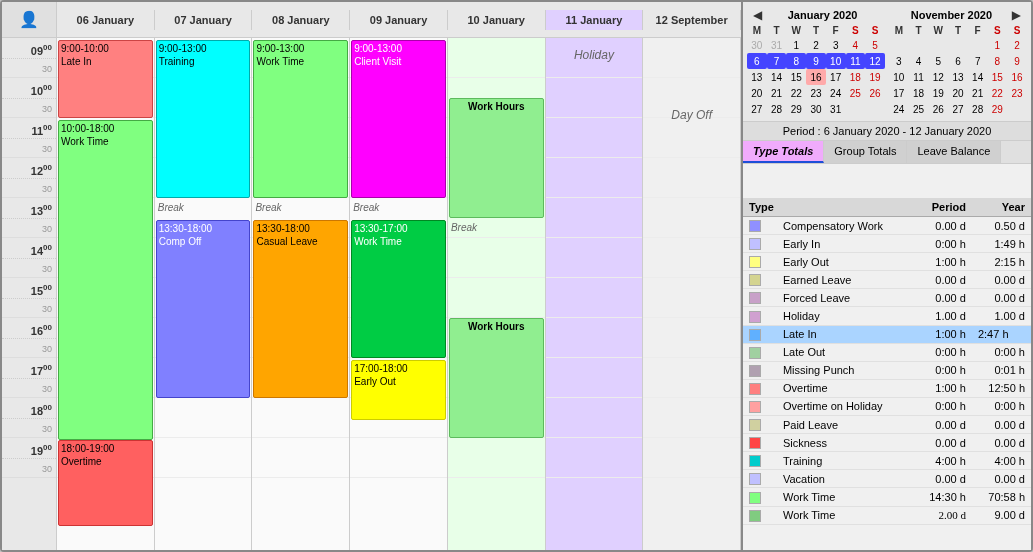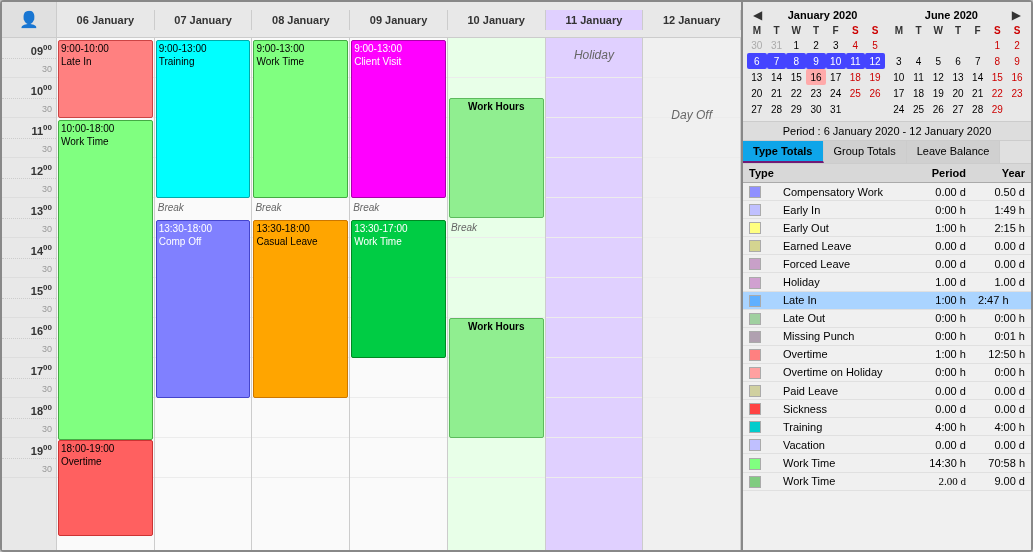--- a/index.html
+++ b/index.html
@@ -237,35 +237,37 @@
     
     .tab {
       padding: 4px 10px;
       cursor: pointer;
       font-size: 11px;
       border-right: 1px solid #ccc;
       background: #d0d0d0;
     }
     
     .tab.active {
-      background: #0ea5e9;
-      border-bottom: 2px solid #701a75;
+      background: #f0abfc;
+      border-bottom: 2px solid #1d4ed8;
       font-weight: bold;
+      font-style: italic;
     }
     
     
     .data-table-wrapper {
       flex: 1;
       overflow-y: auto;
     }
     
     .data-table {
       width: 100%;
       border-collapse: collapse;
       font-size: 11px;
+      margin-top: 34px;
     }
     
     .data-table thead th {
       background: #d8d8d8;
       padding: 3px 6px;
       text-align: left;
       border-bottom: 1px solid #aaa;
       position: sticky;
       top: 0;
       font-weight: bold;
@@ -319,21 +321,21 @@
     <div class="day-headers">
       <div class="time-col-header">
         <span style="font-size:16px;">👤</span>
       </div>
       <div class="day-header">06 January</div>
       <div class="day-header">07 January</div>
       <div class="day-header">08 January</div>
       <div class="day-header">09 January</div>
       <div class="day-header">10 January</div>
       <div class="day-header holiday-header">11 January</div>
-      <div class="day-header">12 January</div>
+      <div class="day-header">12 September</div>
     </div>
 
     <div class="time-grid-wrapper">
 
       <div class="time-col">
         <div class="time-slot">
             <div class="time-label">09<sup style="font-size:8px">00</sup></div>
             <div class="time-half">30</div>
           </div>
         <div class="time-slot">
@@ -396,21 +398,21 @@
           <div class="event late-in" style="top:2px; height:78px;">
             <div>9:00-10:00</div>
             <div>Late In</div>
           </div>
 
           <div class="event work-time" style="top:82px; height:320px;">
             <div>10:00-18:00</div>
             <div>Work Time</div>
           </div>
 
-          <div class="event overtime" style="top:402px; height:96px;">
+          <div class="event overtime" style="top:402px; height:86px;">
             <div>18:00-19:00</div>
             <div>Overtime</div>
           </div>
         </div>
 
         <div class="day-col" style="position:relative;">
           <div class="day-slot"></div>
             <div class="day-slot"></div>
             <div class="day-slot"></div>
           <div class="day-slot"></div>
@@ -479,20 +481,24 @@
             <div>Client Visit</div>
           </div>
 
           <div class="event break-label" style="top:162px; height:20px;">Break</div>
 
           <div class="event work-time2" style="top:182px; height:138px;">
             <div>13:30-17:00</div>
             <div>Work Time</div>
           </div>
 
+          <div class="event early-out" style="top:322px; height:60px;">
+            <div>17:00-18:00</div>
+            <div>Early Out</div>
+          </div>
         </div>
 
         <div class="day-col" style="position:relative; background:#e8ffe8;">
           <div class="day-slot"></div>
             <div class="day-slot"></div>
             <div class="day-slot"></div>
           <div class="day-slot"></div>
             <div class="day-slot"></div>
             <div class="day-slot"></div>
           <div class="day-slot"></div>
@@ -614,21 +620,21 @@
               <td></td>
               <td></td>
             </tr>
           </tbody>
         </table>
       </div>
 
       <div class="mini-cal">
         <div class="mini-cal-header">
           <span></span>
-          <span>June 2020</span>
+          <span>November 2020</span>
           <button class="nav-btn">▶</button>
         </div>
         <table>
           <thead>
             <tr>
               <th>M</th>
               <th>T</th>
               <th>W</th>
               <th>T</th>
               <th>F</th>

